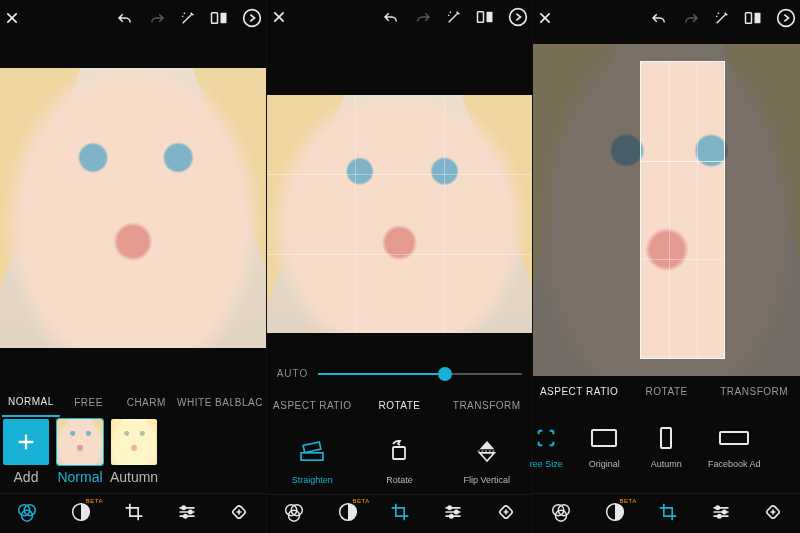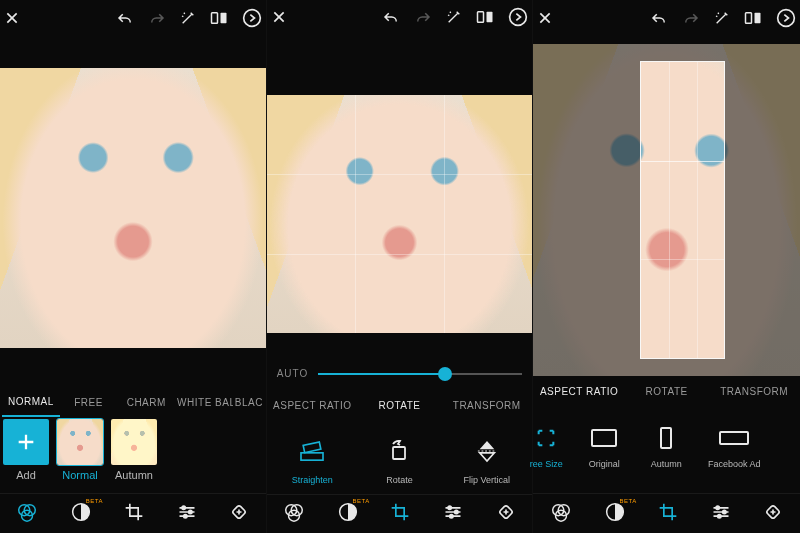--- a/index.html
+++ b/index.html
@@ -50,21 +50,21 @@
   .tabs { display: flex; align-items: center; height: 30px; padding: 0 2px; }
   .tab { flex: 1; text-align: center; font-size: 10px; letter-spacing: 0.5px; color: #9a9a9a; white-space: nowrap; overflow: hidden; padding: 0 2px; }
   .tab.active { color: #e8e8e8; border-bottom: 2px solid #17b2d6; height: 100%; display:flex; align-items:center; justify-content:center; }
   .tab.active-text { color: #e8e8e8; }
 
   
   .thumbrow { display: flex; align-items: flex-start; height: 76px; padding: 2px 0 0 2px; gap: 6px; overflow: hidden; }
   .thumbitem { display: flex; flex-direction: column; align-items: center; gap: 4px; width: 48px; flex-shrink: 0; }
   .thumbitem .thumb { width: 46px; height: 46px; border-radius: 2px; overflow: hidden; position: relative; }
   .thumbitem .thumb .face { transform: scale(1.05); }
-  .thumbitem .label { font-size: 11px; color: #b8b8b8; white-space: nowrap; }
+  .thumbitem .label { font-size: 14px; color: #b8b8b8; white-space: nowrap; }
   .thumbitem.selected .label { color: #17b2d6; }
   .thumbitem.selected .thumb { outline: 1px solid #17b2d6; }
   .thumbitem.add .thumb { background: #17b2d6; display:flex; align-items:center; justify-content:center; }
   .thumbitem.add .thumb svg { stroke: #fff; }
 
   .toolrow { display: flex; align-items: center; justify-content: space-around; height: 76px; padding: 4px 2px 0; }
   .toolitem { display: flex; flex-direction: column; align-items: center; gap: 6px; flex: 1; }
   .toolitem .ticon { height: 36px; display:flex; align-items:center; justify-content:center; }
   .toolitem .tlabel { font-size: 9px; color: #b8b8b8; white-space: nowrap; }
   .toolitem.selected .tlabel { color: #17b2d6; }

